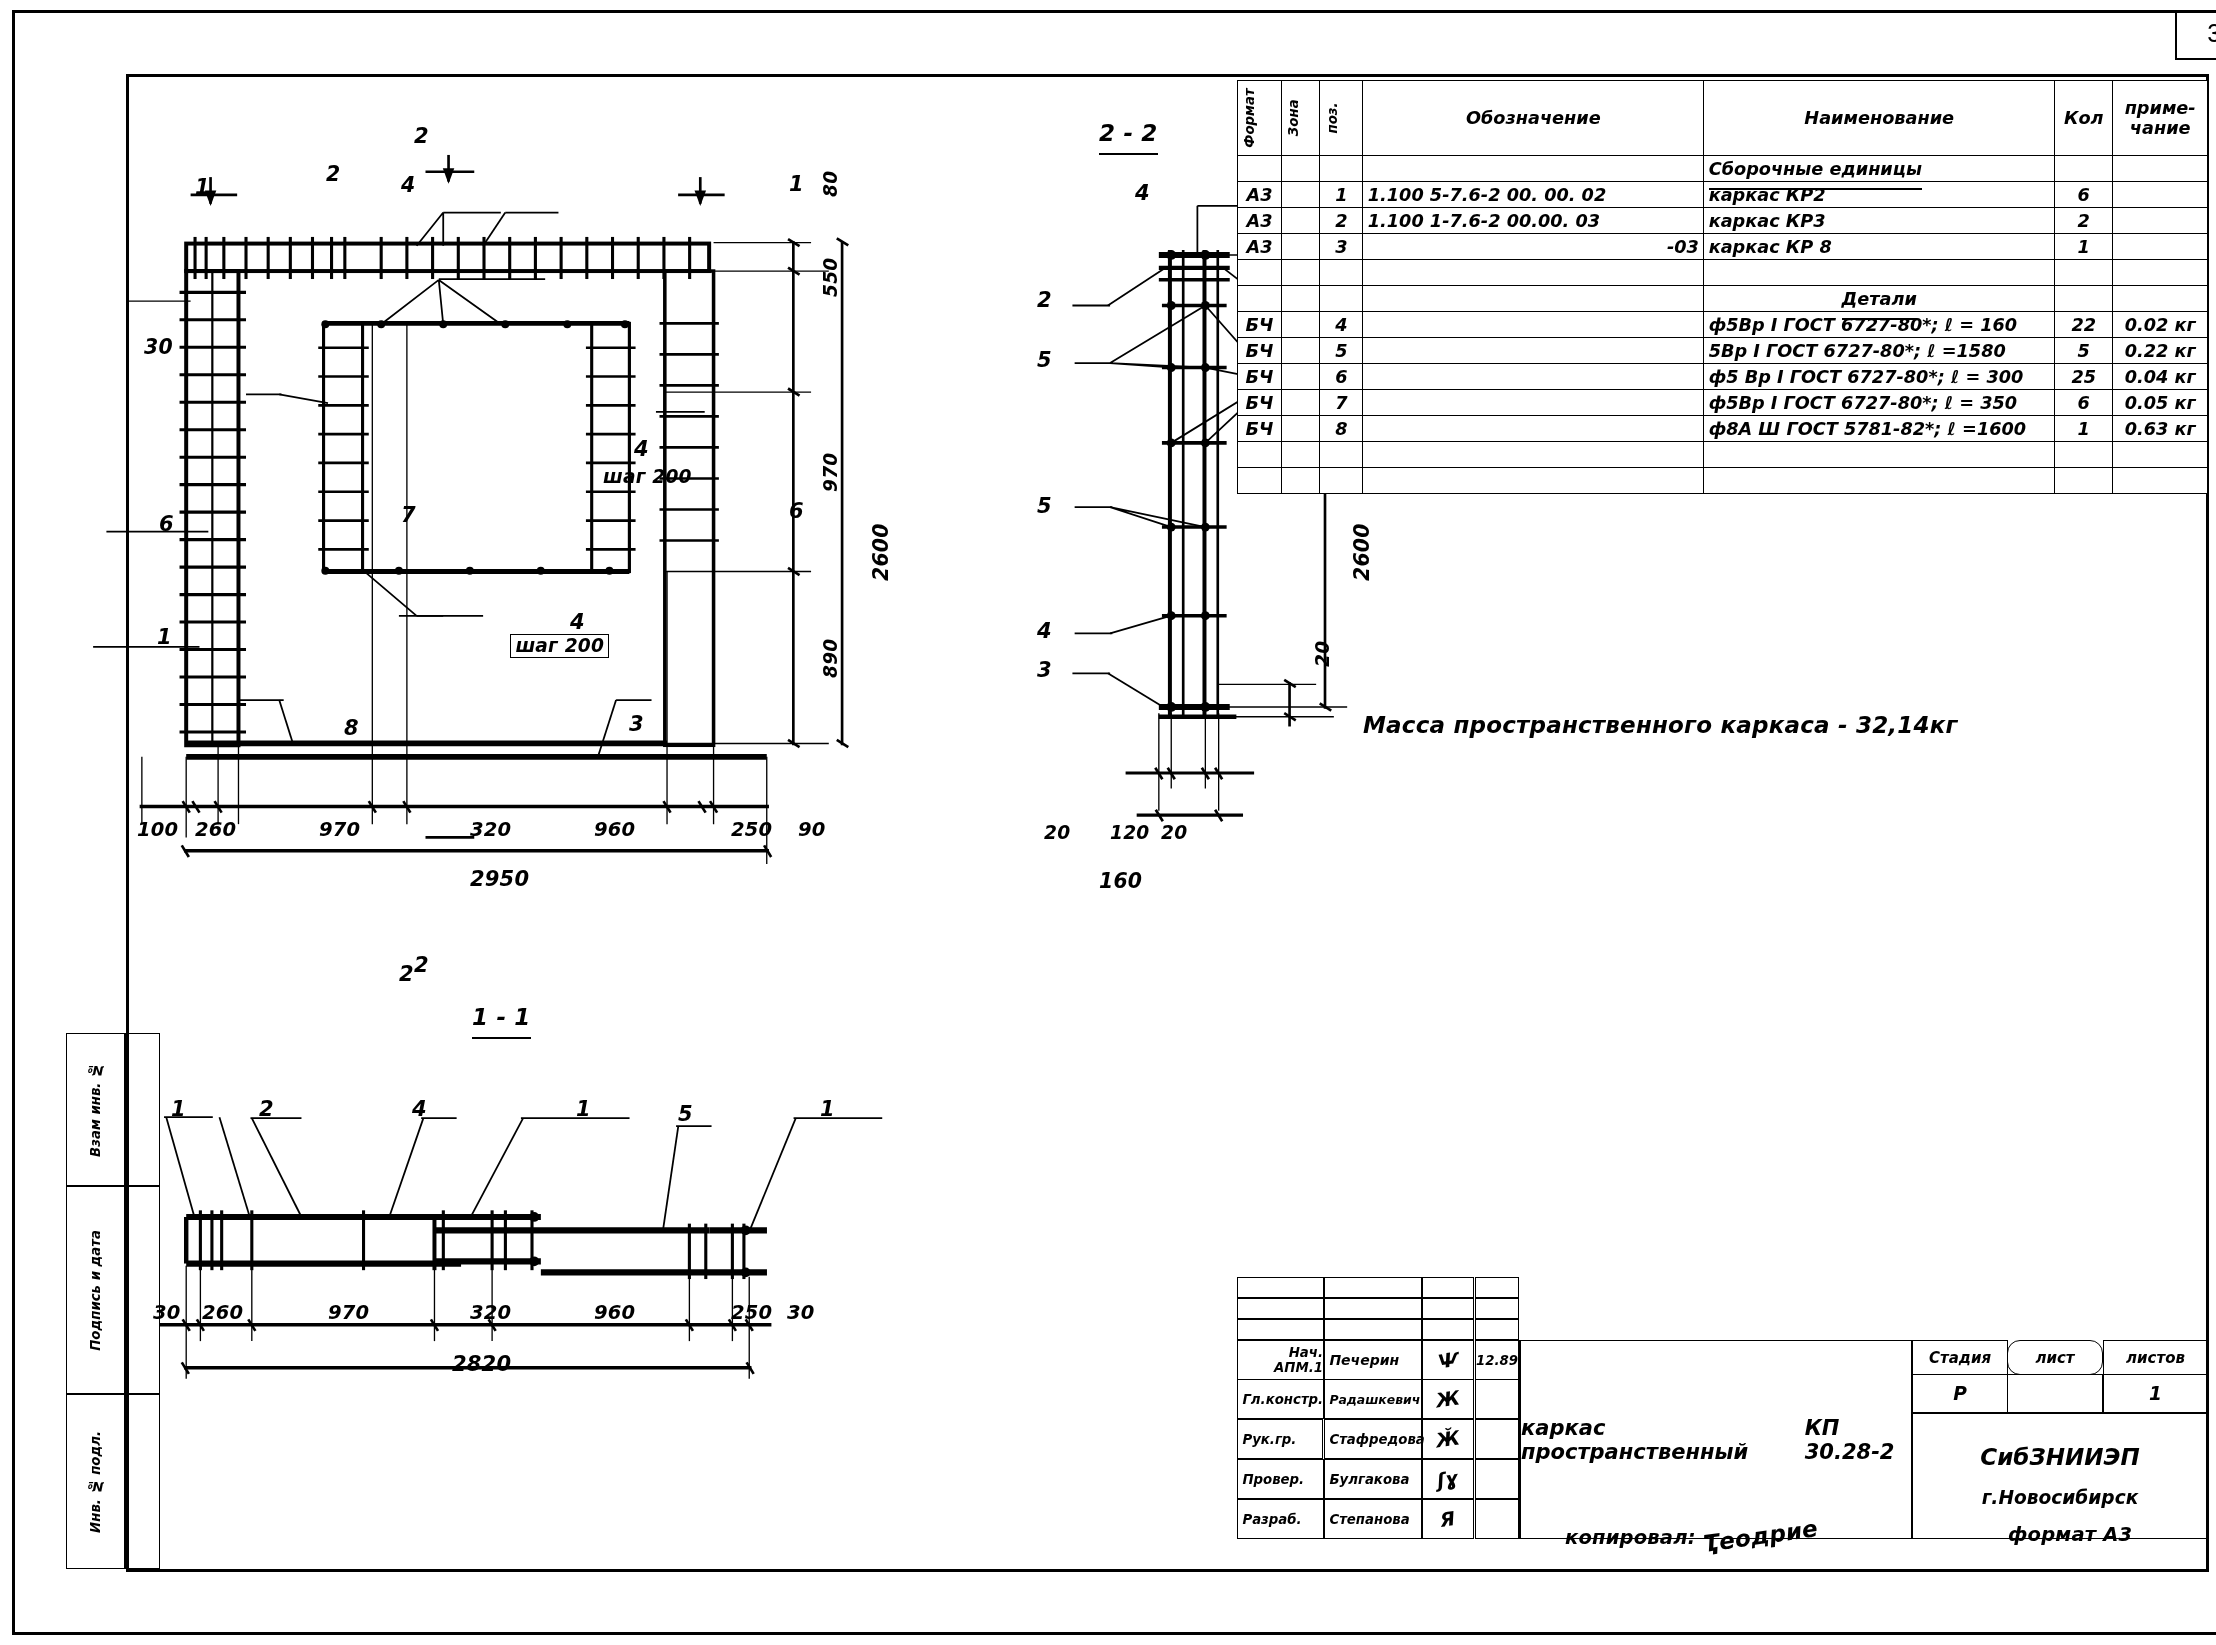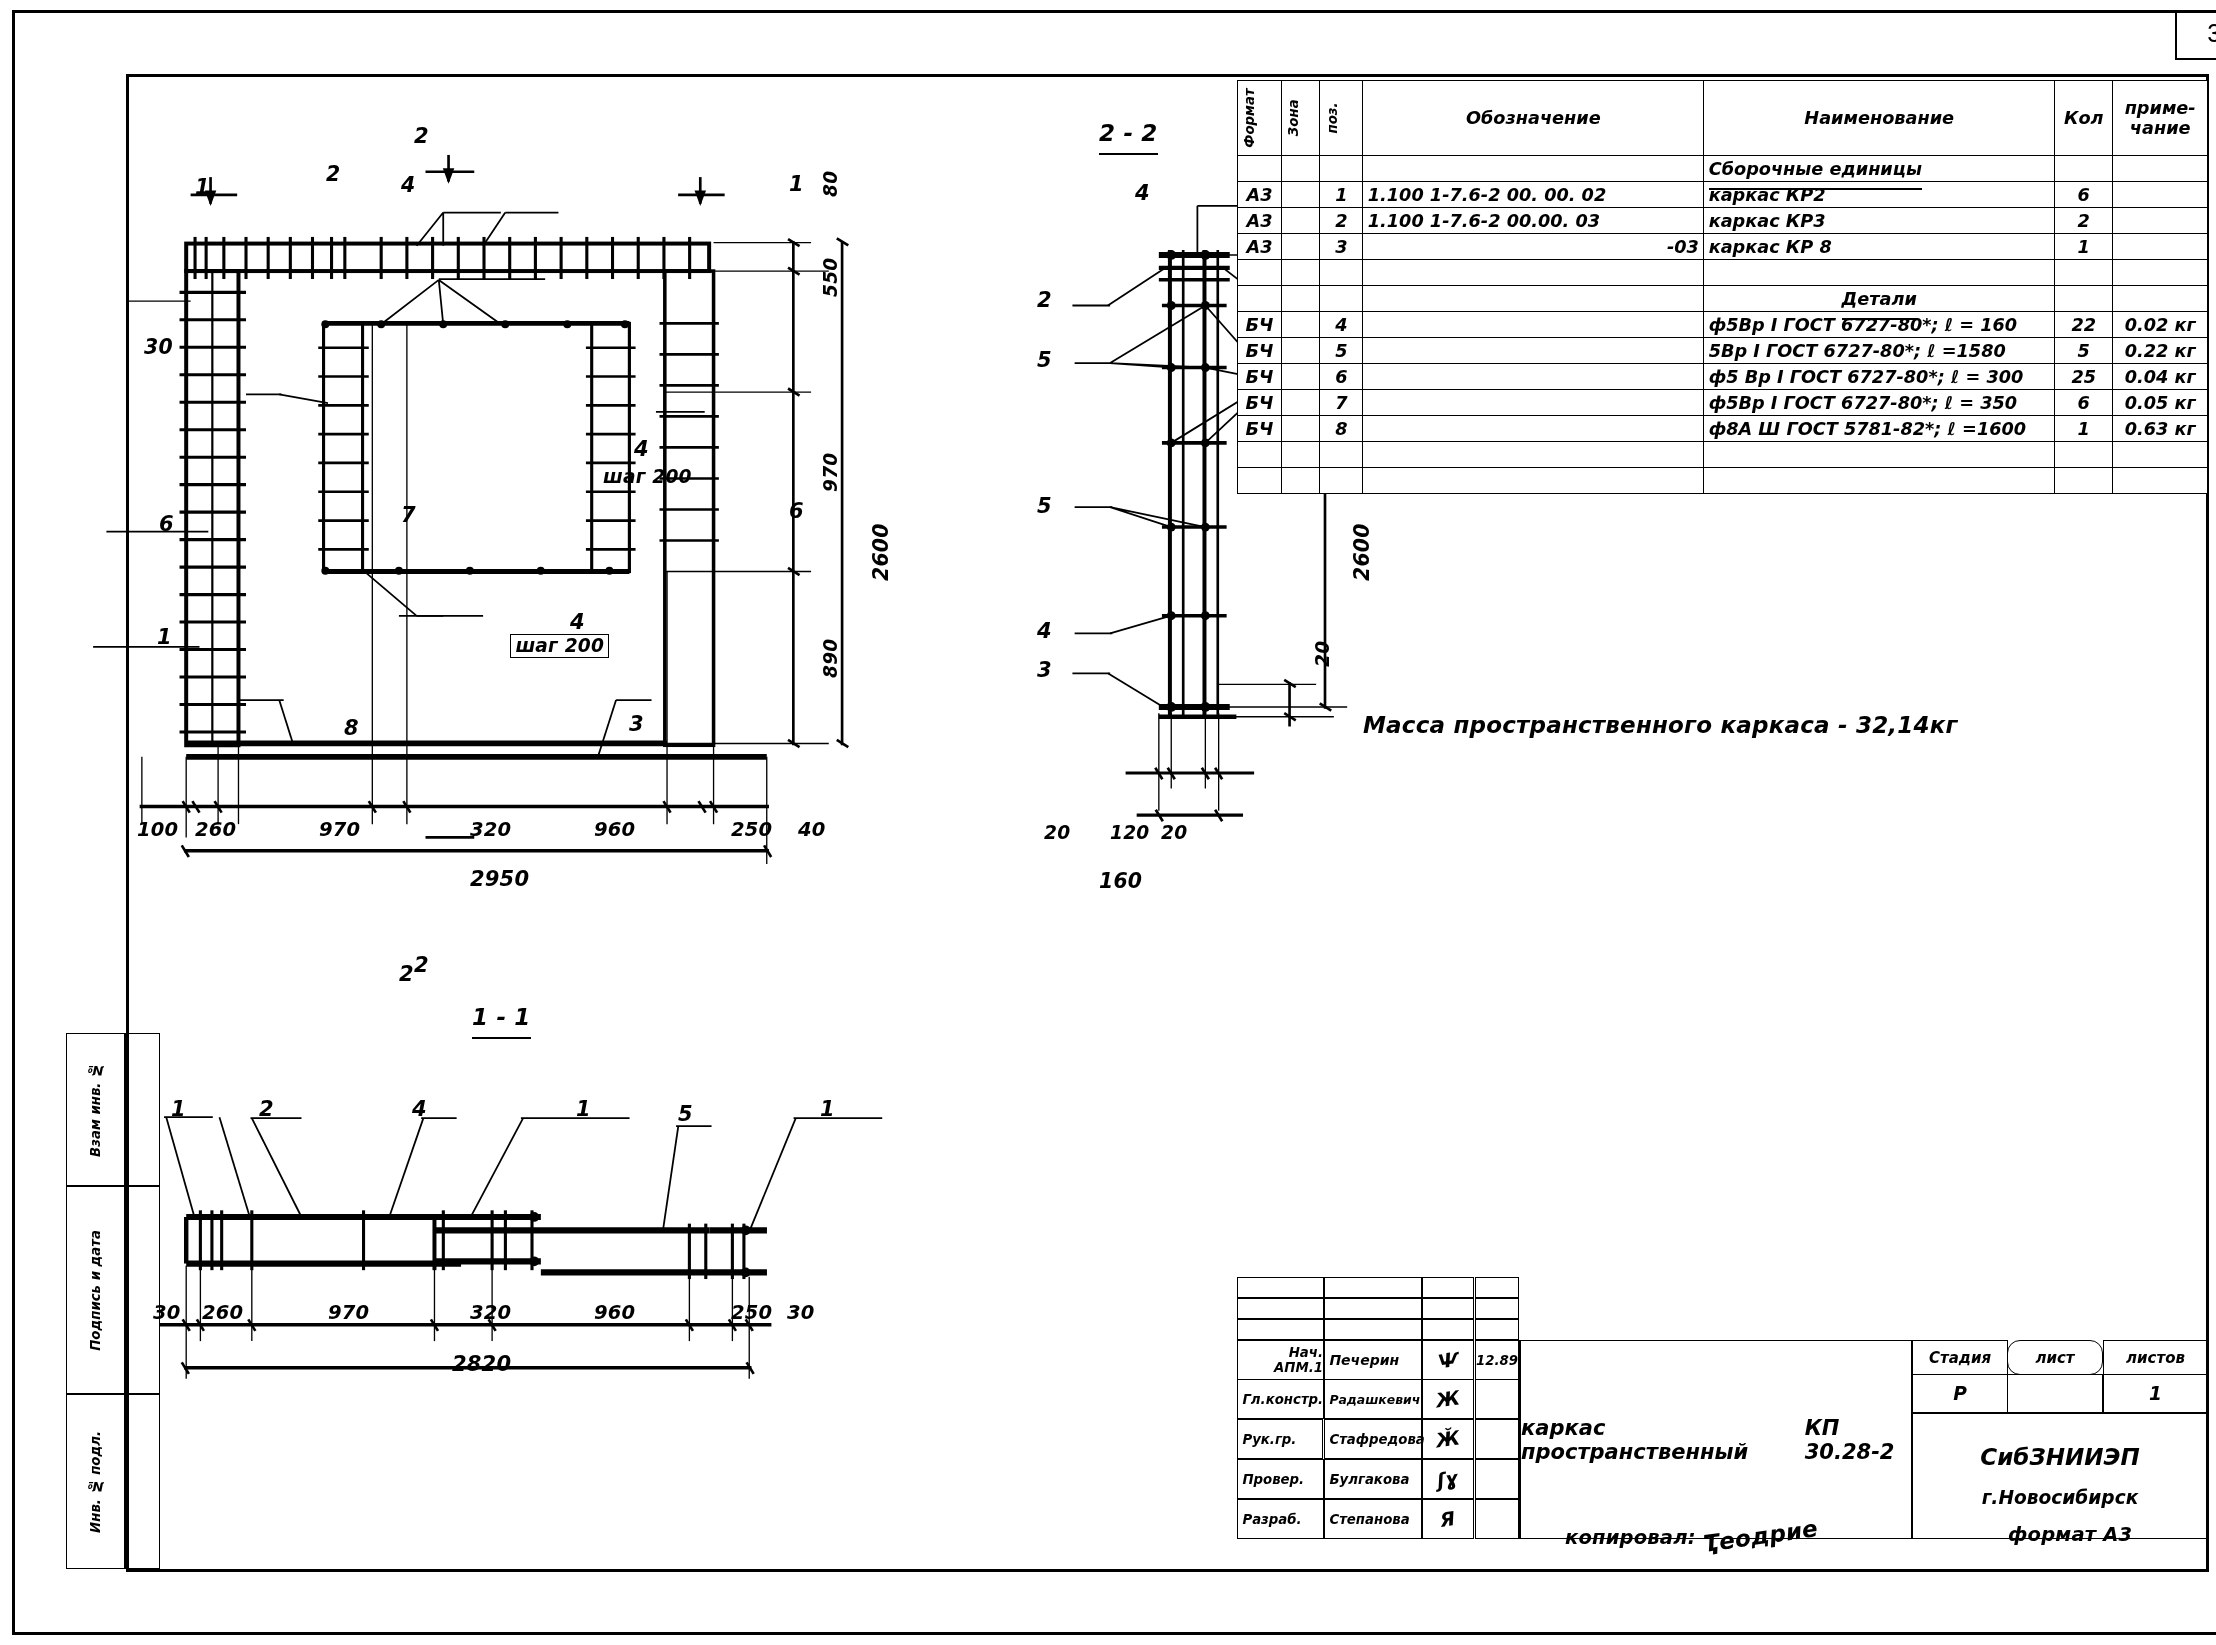--- a/index.html
+++ b/index.html
@@ -330,21 +330,21 @@
   <div class="abs hand" style="left:344px;top:718px;font-size:21px;">8</div>
   <div class="abs hand" style="left:629px;top:714px;font-size:21px;">3</div>
   <div class="abs hand" style="left:144px;top:337px;font-size:20.4px;">30</div>
 
   <div class="abs hand" style="left:137px;top:820px;font-size:19.5px;">100</div>
   <div class="abs hand" style="left:195px;top:820px;font-size:19.5px;">260</div>
   <div class="abs hand" style="left:319px;top:820px;font-size:19.5px;">970</div>
   <div class="abs hand" style="left:470px;top:820px;font-size:19.5px;">320</div>
   <div class="abs hand" style="left:594px;top:820px;font-size:19.5px;">960</div>
   <div class="abs hand" style="left:731px;top:820px;font-size:19.5px;">250</div>
-  <div class="abs hand" style="left:798px;top:820px;font-size:19.5px;">40</div>
+  <div class="abs hand" style="left:798px;top:820px;font-size:19.5px;">90</div>
   <div class="abs hand" style="left:470px;top:869px;font-size:21px;">2950</div>
 
   <div class="abs hand" style="left:822px;top:197px;font-size:18.6px;transform:rotate(-90deg);transform-origin:left top;">80</div>
   <div class="abs hand" style="left:822px;top:297px;font-size:18.6px;transform:rotate(-90deg);transform-origin:left top;">550</div>
   <div class="abs hand" style="left:822px;top:492px;font-size:18.6px;transform:rotate(-90deg);transform-origin:left top;">970</div>
   <div class="abs hand" style="left:822px;top:678px;font-size:18.6px;transform:rotate(-90deg);transform-origin:left top;">890</div>
   <div class="abs hand" style="left:871px;top:581px;font-size:20.4px;transform:rotate(-90deg);transform-origin:left top;">2600</div>
 
   <div class="abs hand u" style="left:1099px;top:122px;font-size:23px;">2 - 2</div>
 
@@ -608,21 +608,21 @@
       <td></td>
           <td></td>
       <td class="lft secthdr"><span>Сборочные единицы</span></td>
       <td></td>
           <td></td>
     </tr>
     <tr>
       <td>А3</td>
       <td></td>
       <td>1</td>
-      <td class="lft">1.100 1-7.6-2     00. 00. 02</td>
+      <td class="lft">1.100 5-7.6-2     00. 00. 02</td>
       <td class="lft">каркас КР2</td>
       <td>6</td>
       <td></td>
     </tr>
     <tr>
       <td>А3</td>
       <td></td>
       <td>2</td>
       <td class="lft">1.100 1-7.6-2     00.00. 03</td>
       <td class="lft">каркас КР3</td>

